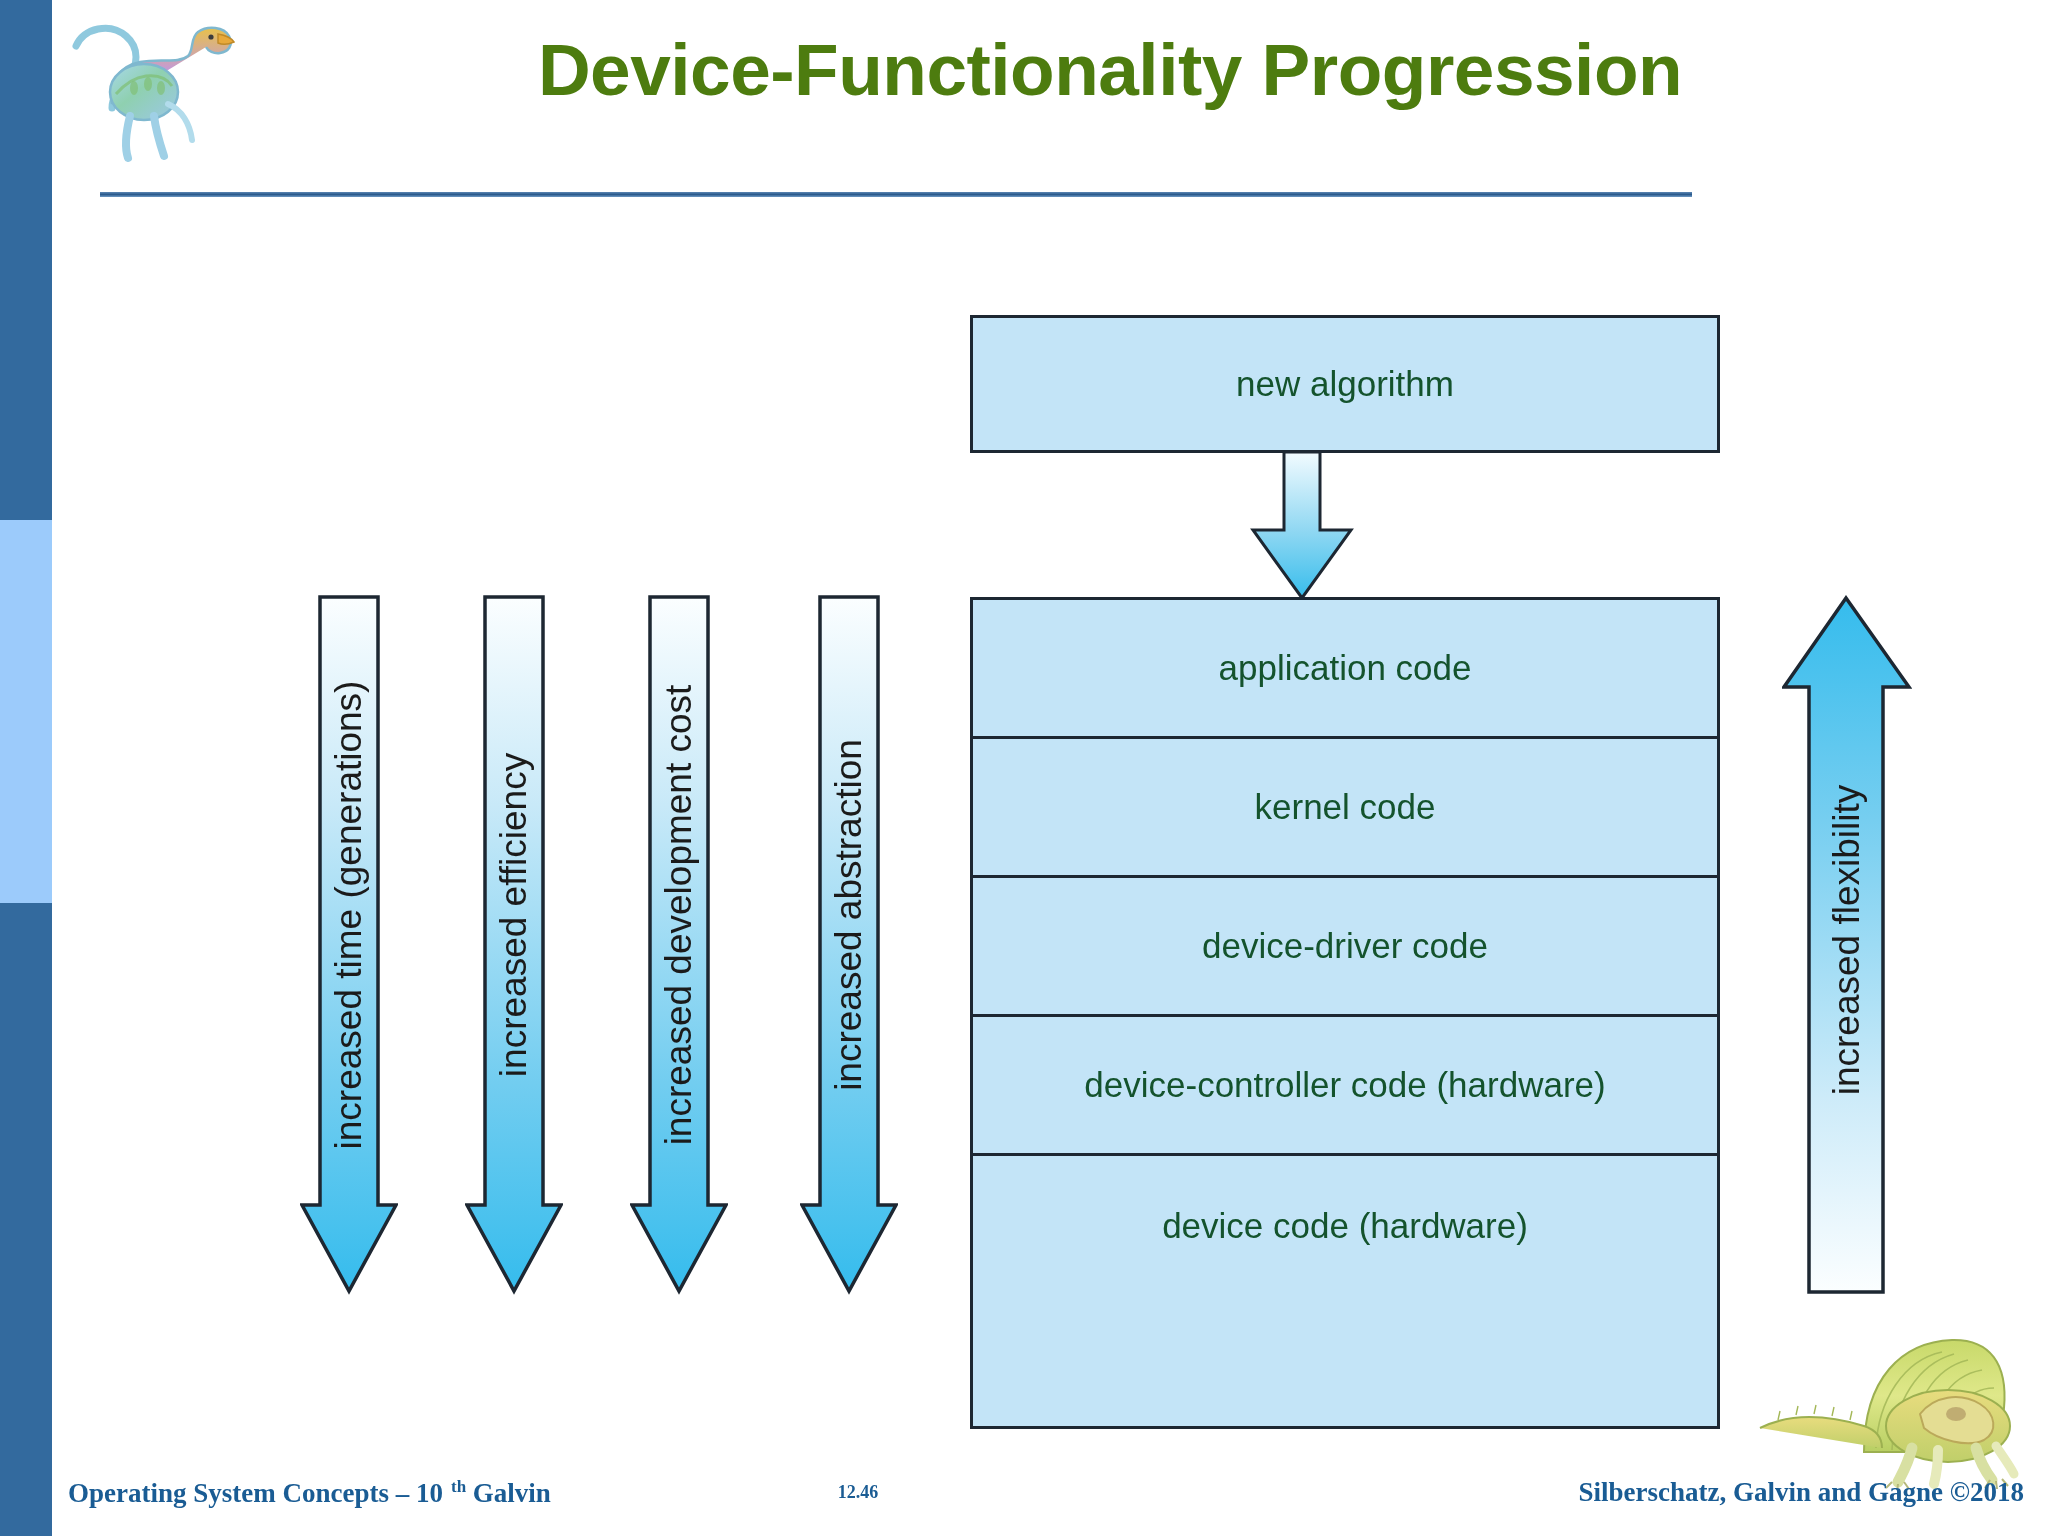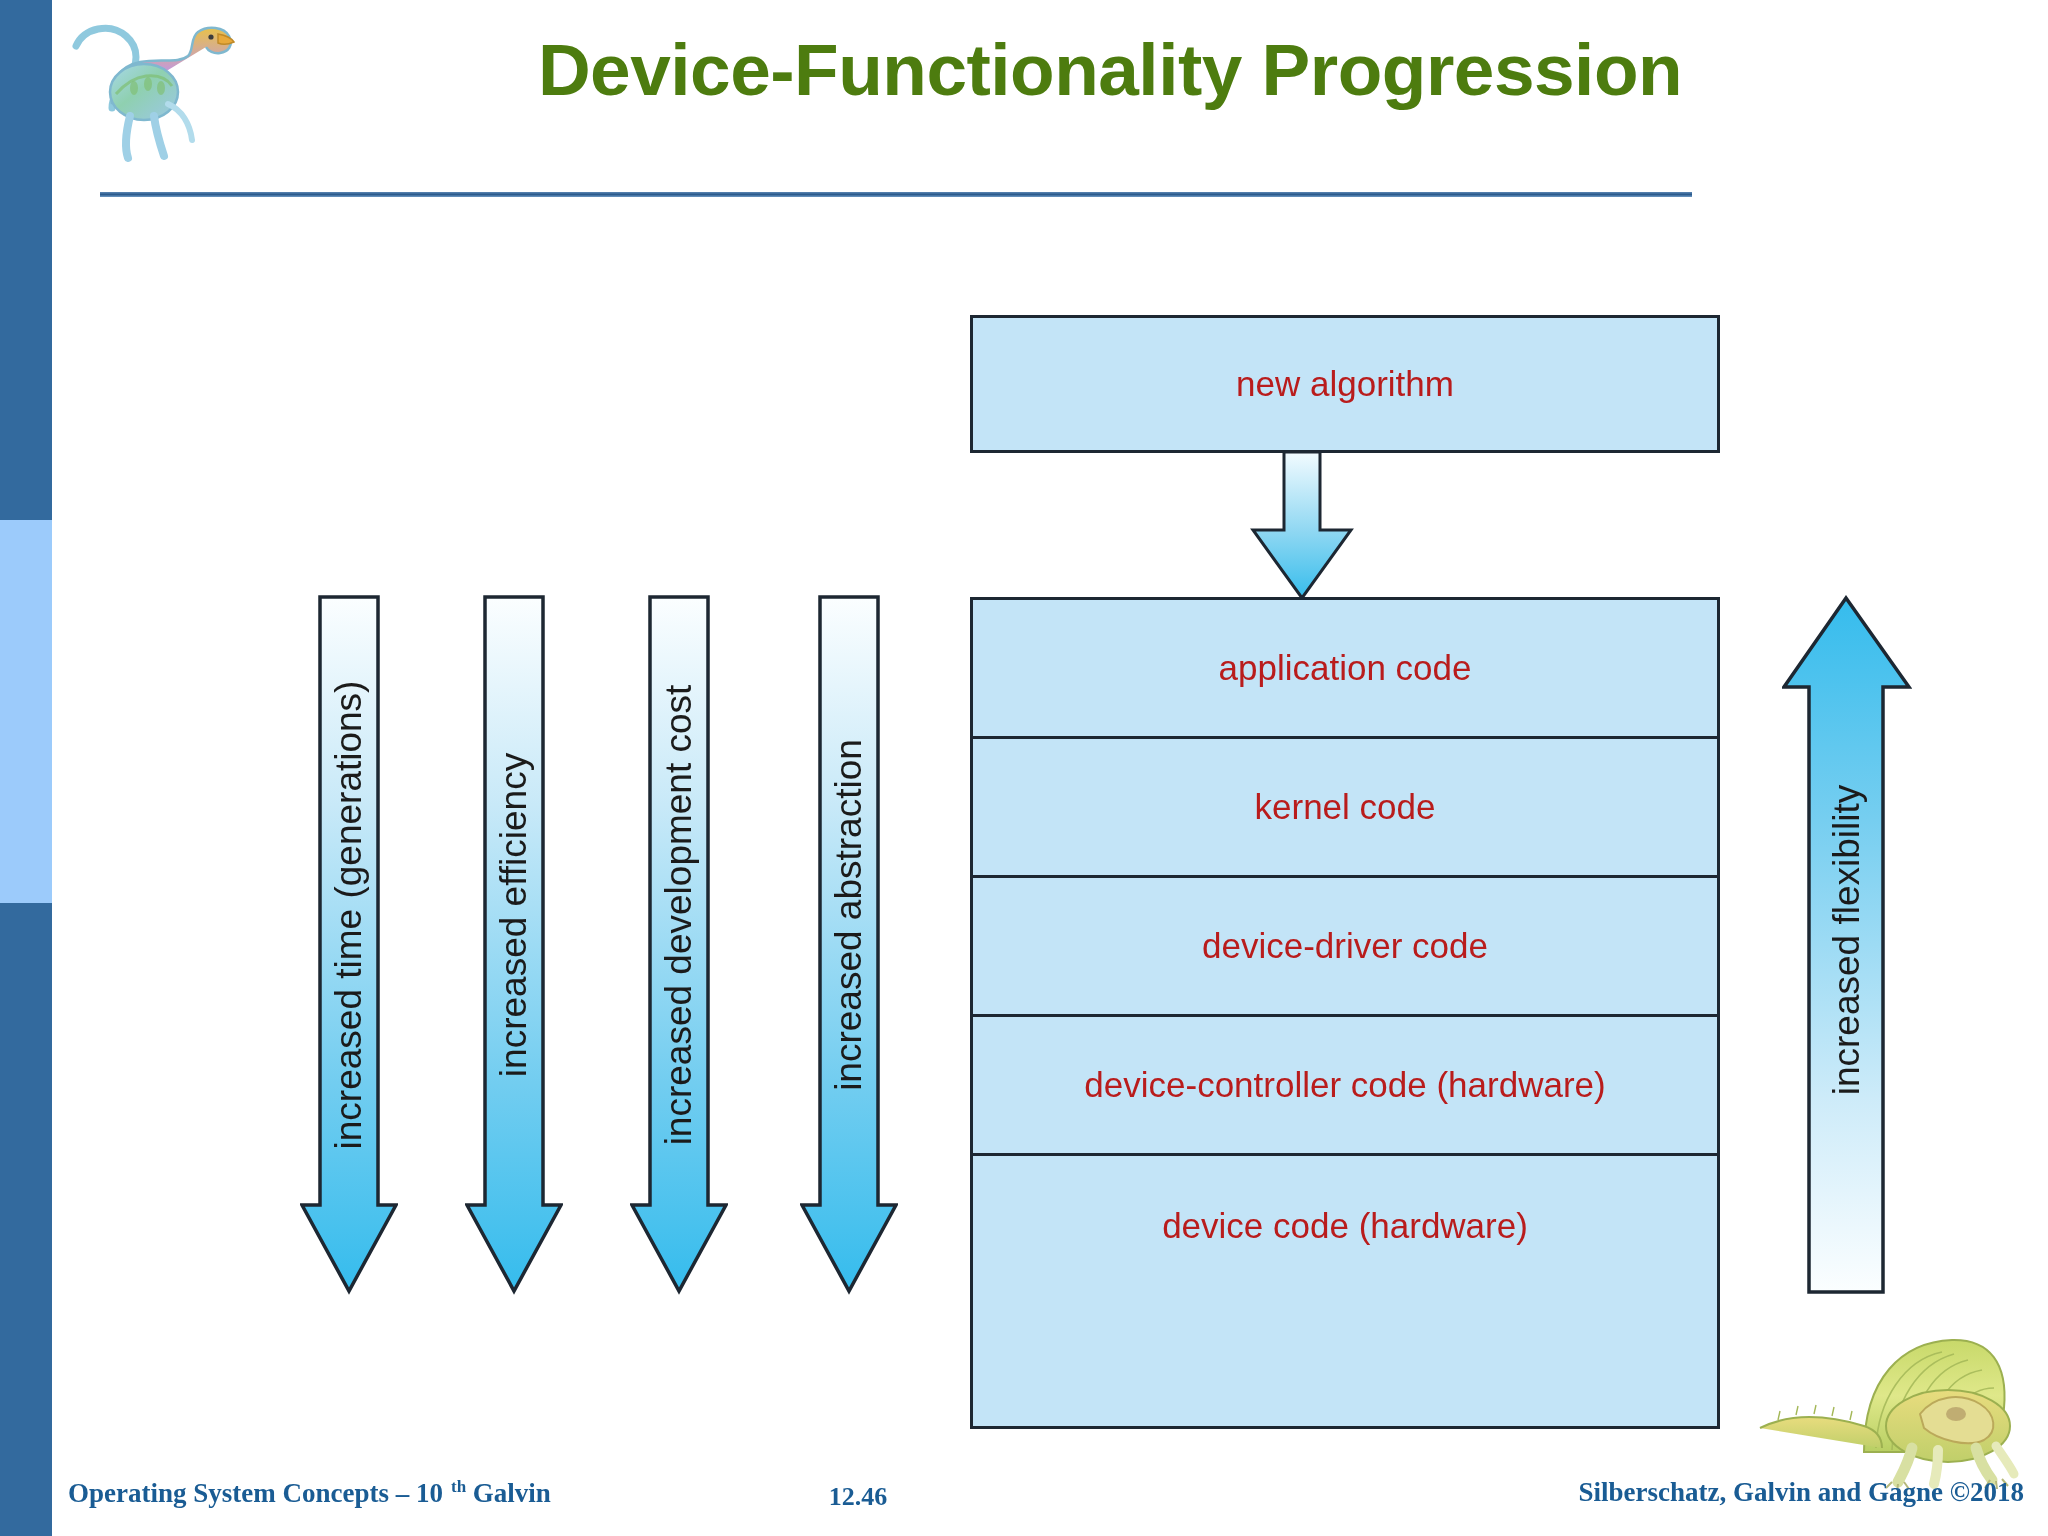--- a/index.html
+++ b/index.html
@@ -79,21 +79,21 @@
     height: 138px;
     background: #c3e4f7;
     border: 3px solid #1d2732;
     box-sizing: border-box;
     display: flex;
     align-items: center;
     justify-content: center;
   }
   .box-label {
     font-size: 35px;
-    color: #b91c1c;
+    color: #14532d;
     font-family: "Liberation Sans", sans-serif;
   }
 
   .stack {
     position: absolute;
     left: 970px;
     top: 597px;
     width: 750px;
     height: 832px;
     border: 3px solid #1d2732;
@@ -185,21 +185,21 @@
   }
   .footer-left sup { font-size: 17px; margin-left: 8px; }
   .footer-center {
     position: absolute;
     left: 0;
     top: 1482px;
     width: 1716px;
     text-align: center;
     font-family: "Liberation Serif", serif;
     font-weight: bold;
-    font-size: 26px;
+    font-size: 18px;
     color: #1a5c94;
   }
   .footer-right {
     position: absolute;
     right: 24px;
     top: 1477px;
     font-family: "Liberation Serif", serif;
     font-weight: bold;
     font-size: 27px;
     color: #1a5c94;

